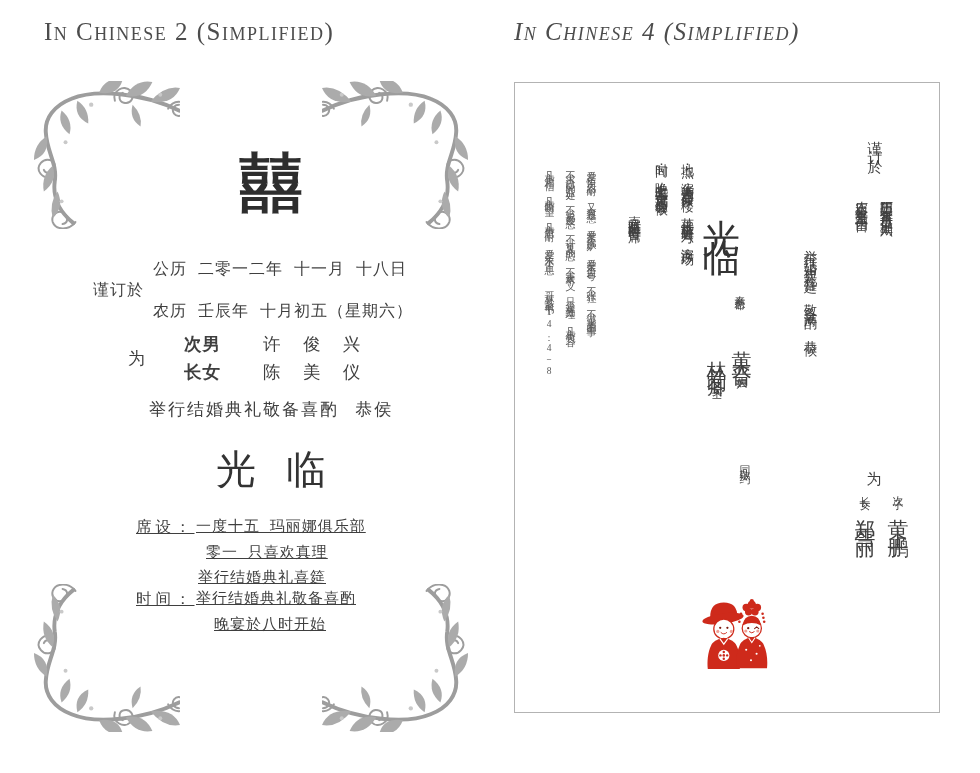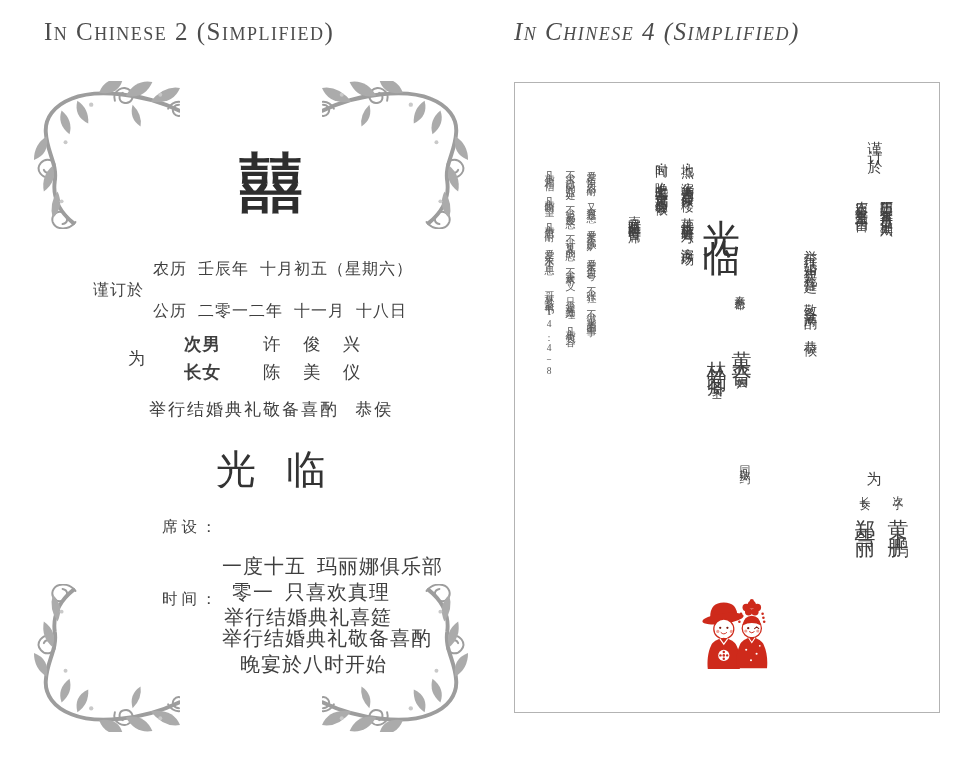--- a/index.html
+++ b/index.html
@@ -25,25 +25,25 @@
   .c3-dates { position: absolute; left: 63px; top: 170px; display: flex; align-items: center; gap: 9px; }
   .c3-invite-label { font-size: 16px; letter-spacing: 1px; }
   .c3-datelines { font-size: 16px; line-height: 42px; letter-spacing: 1px; word-spacing: 6px; }
   .c3-couple { position: absolute; left: 98px; top: 252px; display: flex; align-items: center; gap: 39px; }
   .c3-for { font-size: 17px; }
   .c3-couple-lines { font-size: 17.5px; line-height: 28px; }
   .c3-role { margin-right: 18px; letter-spacing: 1px; font-weight: bold; }
   .c3-name { word-spacing: 16px; letter-spacing: 1px; margin-left: 24px; }
   .c3-ceremony { top: 320px; font-size: 17px; letter-spacing: 2px; word-spacing: 10px; }
   .c3-guanglin { top: 364px; font-size: 40px; word-spacing: 20px; color: #333; }
-  .c3-block { position: absolute; left: 132px; display: flex; align-items: flex-start; }
+  .c3-block { position: absolute; left: 106px; display: flex; align-items: flex-start; text-decoration: underline; }
   .c3-venue { top: 436px; }
   .c3-time  { top: 508px; }
   .c3-blabel { font-size: 15.5px; letter-spacing: 4px; width: 60px; line-height: 25.5px; }
-  .c3-bcontent { font-size: 20px; line-height: 25.5px; letter-spacing: 1px; word-spacing: 5px; margin-top: 40px; }
+  .c3-bcontent { font-size: 15px; line-height: 25.5px; letter-spacing: 1px; word-spacing: 5px; }
   .ind10 { margin-left: 10px; }
   .ind2  { margin-left: 2px; }
   .ind18 { margin-left: 18px; }
 
   
   .card4 { position: absolute; left: 514px; top: 82px; width: 426px; height: 631px;
     background: #fff; border: 1px solid #b3b3b3; }
   .vcol { position: absolute; writing-mode: vertical-rl; line-height: 1.1; white-space: nowrap; color: #3f3f3f; }
   .c4-jin    { right: 56px;  top: 46px;  font-size: 15px; letter-spacing: 9px; }
   .c4-solar  { right: 46px;  top: 108px; font-size: 13px; letter-spacing: 1.5px; }
@@ -123,22 +123,22 @@
       </svg>
     <svg class="fl fl-br" viewBox="0 0 150 150">
         <use href="#flourish"></use>
       </svg>
 
     <div class="centered xi">囍</div>
 
     <div class="c3-dates">
       <span class="c3-invite-label">谨订於</span>
       <div class="c3-datelines">
+        <div>公历 二零一二年 十一月 十八日</div>
         <div>农历 壬辰年 十月初五（星期六）</div>
-        <div>公历 二零一二年 十一月 十八日</div>
       </div>
     </div>
 
     <div class="c3-couple">
       <span class="c3-for">为</span>
       <div class="c3-couple-lines">
         <div><span class="c3-role">次男</span><span class="c3-name">许 俊 兴</span></div>
         <div><span class="c3-role">长女</span><span class="c3-name">陈 美 仪</span></div>
       </div>
     </div>

